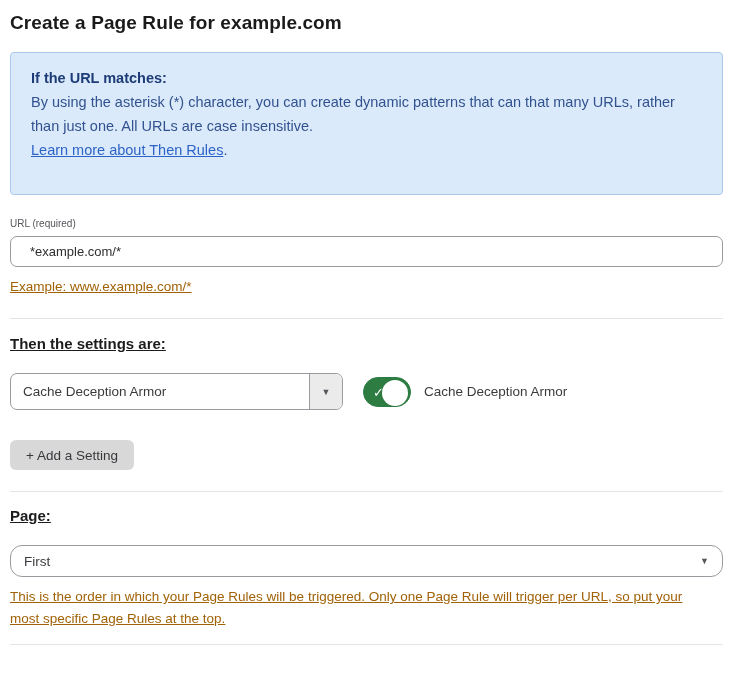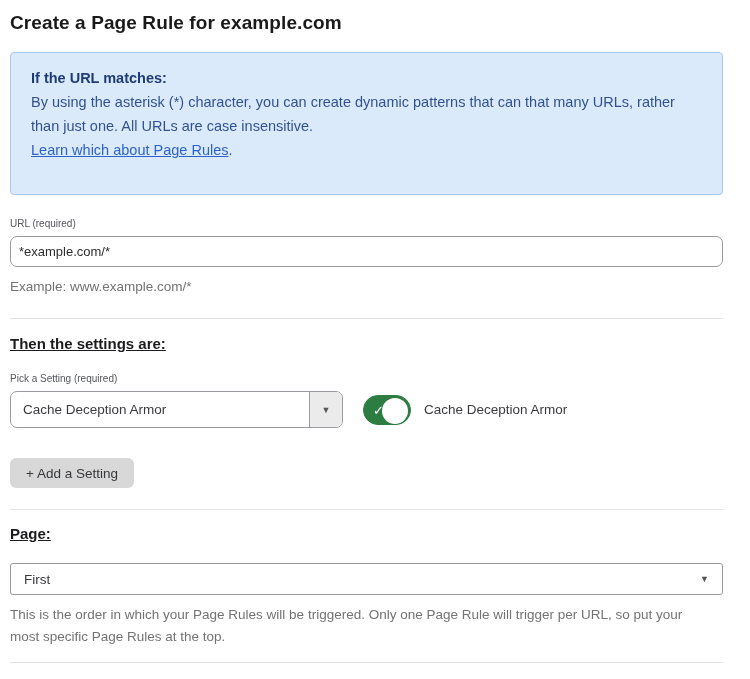--- a/index.html
+++ b/index.html
@@ -53,32 +53,33 @@
     font-size: 10px;
     color: #55565b;
     margin-bottom: 7px;
   }
   .text-input {
     display: block;
     width: 713px;
     height: 31px;
     border: 1px solid #989ba0;
     border-radius: 7px;
-    padding: 0 8px;
+    padding: 0 19px;
     font-family: "Liberation Sans", "DejaVu Sans", sans-serif;
     font-size: 13px;
     color: #2e2e2e;
     background: #ffffff;
     outline: none;
     margin-bottom: 9px;
   }
   .helper {
     font-size: 13.5px;
-    color: #737373;
+    color: #a16207;
     line-height: 22px;
+    text-decoration: underline;
   }
   .divider {
     border: none;
     border-top: 1px solid #e4e4e6;
   }
   .divider-1 { margin: 20px 0 16px 0; }
   .divider-2 { margin: 21px 0 15px 0; }
   .divider-3 { margin: 14px 0 17px 0; }
   .section-heading {
     font-size: 15px;
@@ -174,54 +175,53 @@
   }
   .add-setting { height: 30px; margin-bottom: 0; }
   
   .select-full {
     display: flex;
     align-items: center;
     justify-content: space-between;
     width: 713px;
     height: 32px;
     border: 1px solid #989ba0;
-    border-radius: 3px;
+    border-radius: 12px;
     padding: 0 13px;
     background: #ffffff;
     font-size: 13.5px;
     color: #3b3b3f;
     cursor: pointer;
     margin-bottom: 9px;
   }
   .order-helper { max-width: 700px; line-height: 22px; margin-top: 8px; }
 </style>
 </head>
 <body>
 
 <div class="page">
 
   <h1 class="page-title">Create a Page Rule for example.com</h1>
 
   <div class="info-box">
     <div class="info-heading">If the URL matches:</div>
     <div class="info-body">By using the asterisk (*) character, you can create dynamic patterns that can that many URLs, rather than just one. All URLs are case insensitive.</div>
-    <div class="info-link-row"><a href="#" class="info-link">Learn which about Page Rules</a><span>.</span></div>
+    <div class="info-link-row"><a href="#" class="info-link">Learn more about Then Rules</a><span>.</span></div>
   </div>
 
   <div class="field">
     <div class="field-label">URL (required)</div>
     <input type="text" class="text-input" value="*example.com/*" style="">
     <div class="helper">Example: www.example.com/*</div>
   </div>
 
   <hr class="divider divider-1">
 
   <h2 class="section-heading">Then the settings are:</h2>
 
-  <div class="field-label">Pick a Setting (required)</div>
 
   <div class="setting-row">
     <div class="select-combo">
       <div class="select-combo-value">Cache Deception Armor</div>
       <div class="select-combo-arrow">
         <span>▼</span>
       </div>
     </div>
     <div class="toggle" id="cda-toggle" style="background: rgb(45, 124, 65); border: 1px solid rgb(45, 124, 65);">
       <span class="toggle-check">✓</span>

